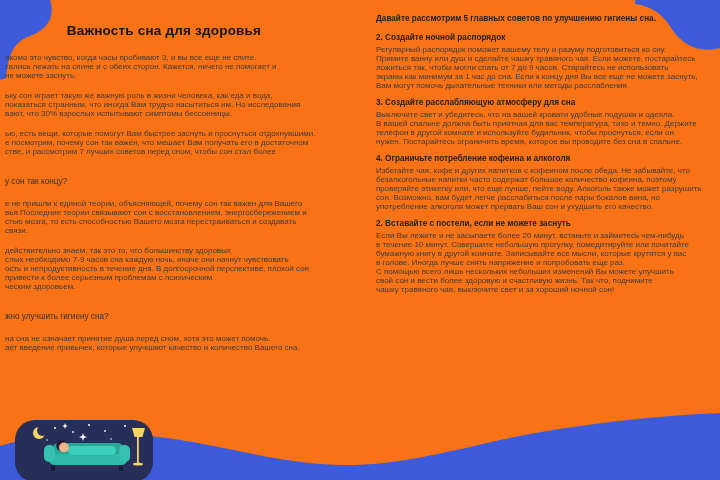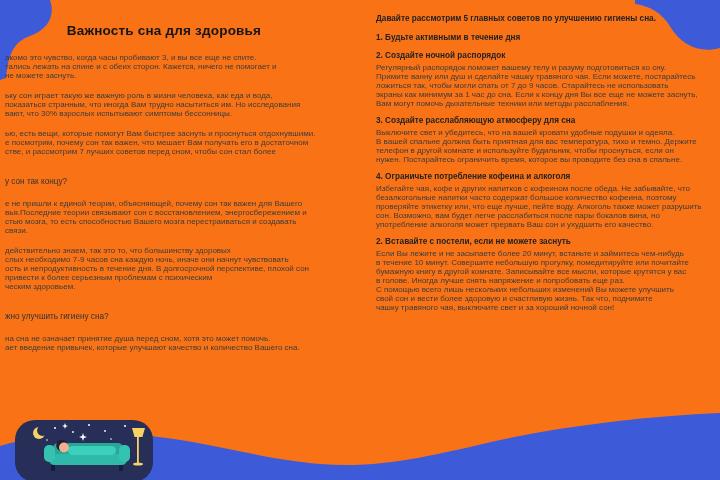--- a/index.html
+++ b/index.html
@@ -83,21 +83,20 @@
 ческим здоровьем.</p>
     <p class="subhead">жно улучшить гигиену сна?</p>
     <p class="para">на сна не означает принятие душа перед сном, хотя это может помочь.
 ает введение привычек, которые улучшают качество и количество Вашего сна.</p>
   </div>
 
   <div class="right-col">
     <p class="intro">Давайте рассмотрим 5 главных советов по улучшению гигиены сна.</p>
 
     <div class="tip">
-      <p class="tip-head">1. Будьте активными в течение дня</p>
     </div>
 
     <div class="tip">
       <p class="tip-head">2. Создайте ночной распорядок</p>
       <p class="para tip-body">Регулярный распорядок поможет вашему телу и разуму подготовиться ко сну.
 Примите ванну или душ и сделайте чашку травяного чая. Если можете, постарайтесь
 ложиться так, чтобы могли спать от 7 до 9 часов. Старайтесь не использовать
 экраны как минимум за 1 час до сна. Если к концу дня Вы все еще не можете заснуть,
 Вам могут помочь дыхательные техники или методы расслабления.</p>
     </div>

